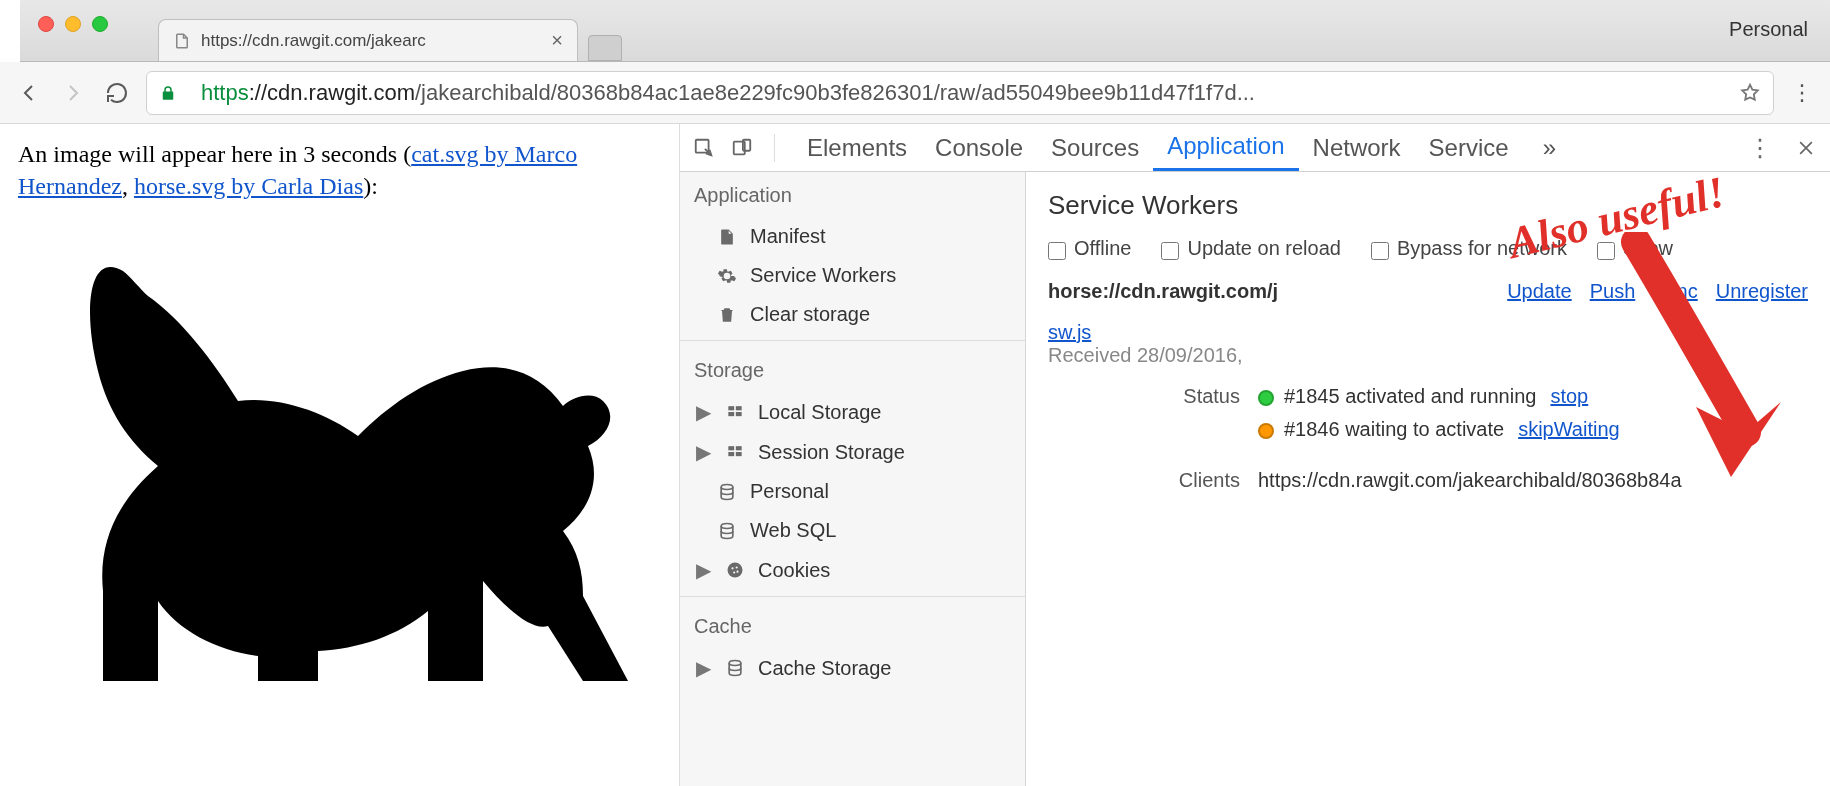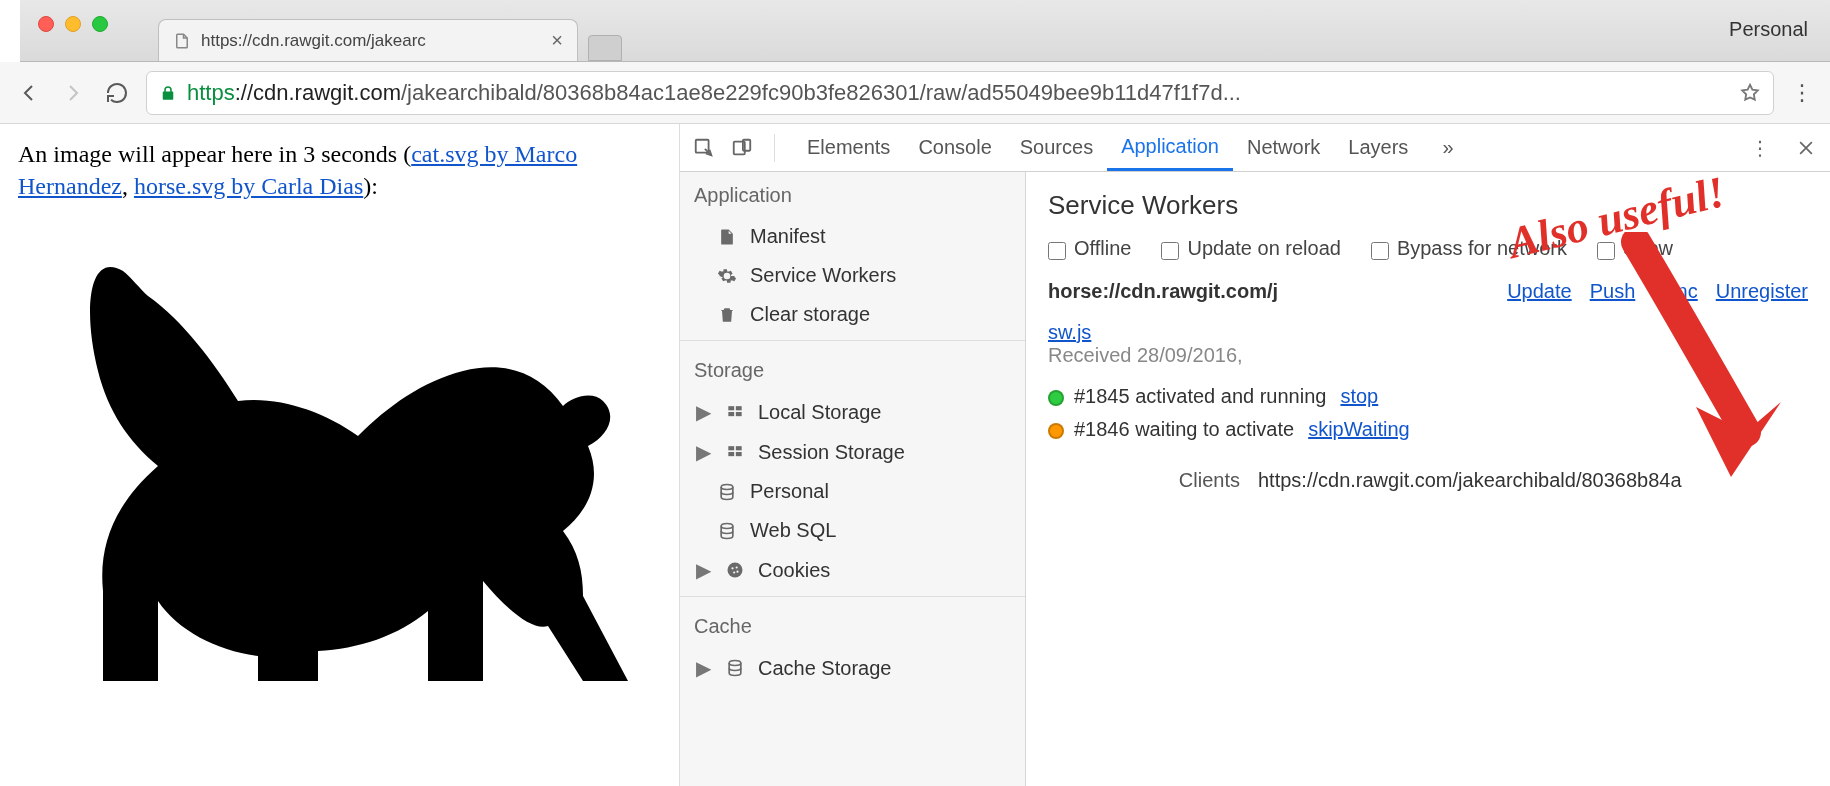--- a/index.html
+++ b/index.html
@@ -18,36 +18,36 @@
   .tab .favicon { width:18px; height:18px; color:#888; }
   .tab .close { font-size:20px; color:#666; margin-left:auto; cursor:pointer;}
   .newtab { width:34px; height:26px; background:#cfcfcf; border:1px solid #b0b0b0; border-radius:4px 4px 0 0; margin-left:10px; align-self:flex-end; margin-bottom:0;}
   .personal { position:absolute; right:22px; top:18px; font-size:20px; color:#333; }
 
   
   .toolbar { height:62px; background:#f6f6f6; border-bottom:1px solid #d8d8d8; display:flex; align-items:center; padding:0 14px; gap:14px;}
   .navbtn { width:30px; height:30px; display:flex; align-items:center; justify-content:center; color:#5a5a5a; cursor:pointer;}
   .navbtn.disabled { color:#c4c4c4; cursor:default;}
   .navbtn svg { width:24px; height:24px; }
-  .omnibox { flex:1; height:44px; background:#fff; border:1px solid #d0d0d0; border-radius:6px; display:flex; align-items:center; padding:0 12px; font-size:22px; gap:10px;}
+  .omnibox { flex:1; height:44px; background:#fff; border:1px solid #d0d0d0; border-radius:6px; display:flex; align-items:center; padding:0 12px; font-size:22px; gap:24px;}
   .lock { color:#0a8f3e; }
   .urltext { white-space:nowrap; overflow:hidden; color:#555;}
   .urltext .secure { color:#0a8f3e; }
   .urltext .host { color:#222; }
   .star { margin-left:auto; color:#777; cursor:pointer;}
   .kebab { width:28px; text-align:center; color:#555; cursor:pointer; font-size:22px;}
 
   
   .content { display:flex; height:calc(786px - 62px - 62px); }
   .page { width:680px; padding:14px 18px; font-family: "Times New Roman", serif; font-size:24px; line-height:1.35; color:#000; border-right:1px solid #ddd;}
   .page .catsvg { margin-top:8px; }
 
   
   .devtools { flex:1; display:flex; flex-direction:column; background:#fff; font-family: "Helvetica Neue","Lucida Grande", Arial, sans-serif; color:#333; position:relative; }
-  .dt-tabs { height:48px; border-bottom:1px solid #d0d0d0; display:flex; align-items:center; padding:0 10px; gap:10px; font-size:20px; color:#555;}
+  .dt-tabs { height:48px; border-bottom:1px solid #d0d0d0; display:flex; align-items:center; padding:0 10px; gap:10px; font-size:24px; color:#555;}
   .dt-tabs .iconbtn { width:28px; height:28px; display:flex; align-items:center; justify-content:center; cursor:pointer; color:#666;}
   .dt-tabs .sep { width:1px; height:28px; background:#ddd; margin:0 8px;}
   .dt-tabs .tabitem { padding:0 14px; height:100%; display:flex; align-items:center; cursor:pointer;}
   .dt-tabs .tabitem.active { color:#1a73e8; border-bottom:3px solid #1a73e8; }
   .dt-tabs .overflow { padding:0 10px; cursor:pointer;}
   .dt-tabs .right { margin-left:auto; display:flex; align-items:center; gap:18px;}
 
   .dt-body { flex:1; display:flex; overflow:hidden;}
   .sidebar { width:346px; background:#f6f6f6; border-right:1px solid #d6d6d6; font-size:20px; color:#333; overflow:auto;}
   .sb-section-title { padding:12px 14px 10px; color:#666; font-size:20px;}
@@ -170,21 +170,21 @@
             <rect x="13" y="3" width="8" height="12" rx="1"></rect>
           </svg>
       </div>
       <div class="sep"></div>
       <div id="dt-tabs-container" style="display:flex;height:100%">
           <div class="tabitem">Elements</div>
           <div class="tabitem">Console</div>
           <div class="tabitem">Sources</div>
           <div class="tabitem active">Application</div>
           <div class="tabitem">Network</div>
-          <div class="tabitem">Layers</div>
+          <div class="tabitem">Service</div>
         </div>
       <div class="overflow">»</div>
       <div class="right">
         <div class="iconbtn">⋮</div>
         <div class="iconbtn">
           <svg viewBox="0 0 24 24" width="20" height="20" stroke="currentColor" stroke-width="2">
               <path d="M5 5l14 14M19 5L5 19"></path>
             </svg>
         </div>
       </div>
@@ -324,20 +324,21 @@
         </div>
 
         <div class="row">
           <div class="val">
             <a>sw.js</a><br>
             <span class="muted">Received 28/09/2016,</span>
           </div>
         </div>
 
         <div class="row">
+          <div class="label">Status</div>
           <div class="val">
             <div class="statusline">
               <span class="status-dot dot-green"></span><span>#1845 activated and running</span><a>stop</a>
             </div>
             <div class="statusline">
               <span class="status-dot dot-orange"></span><span>#1846 waiting to activate</span><a>skipWaiting</a>
             </div>
           </div>
         </div>
 

